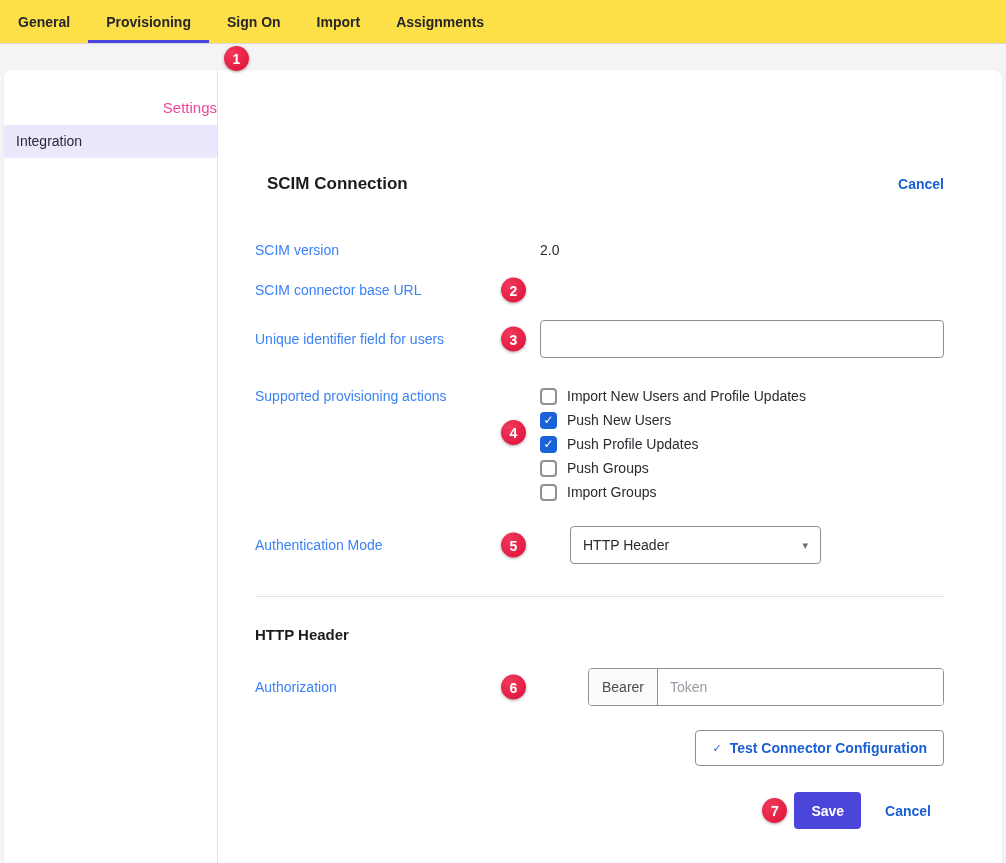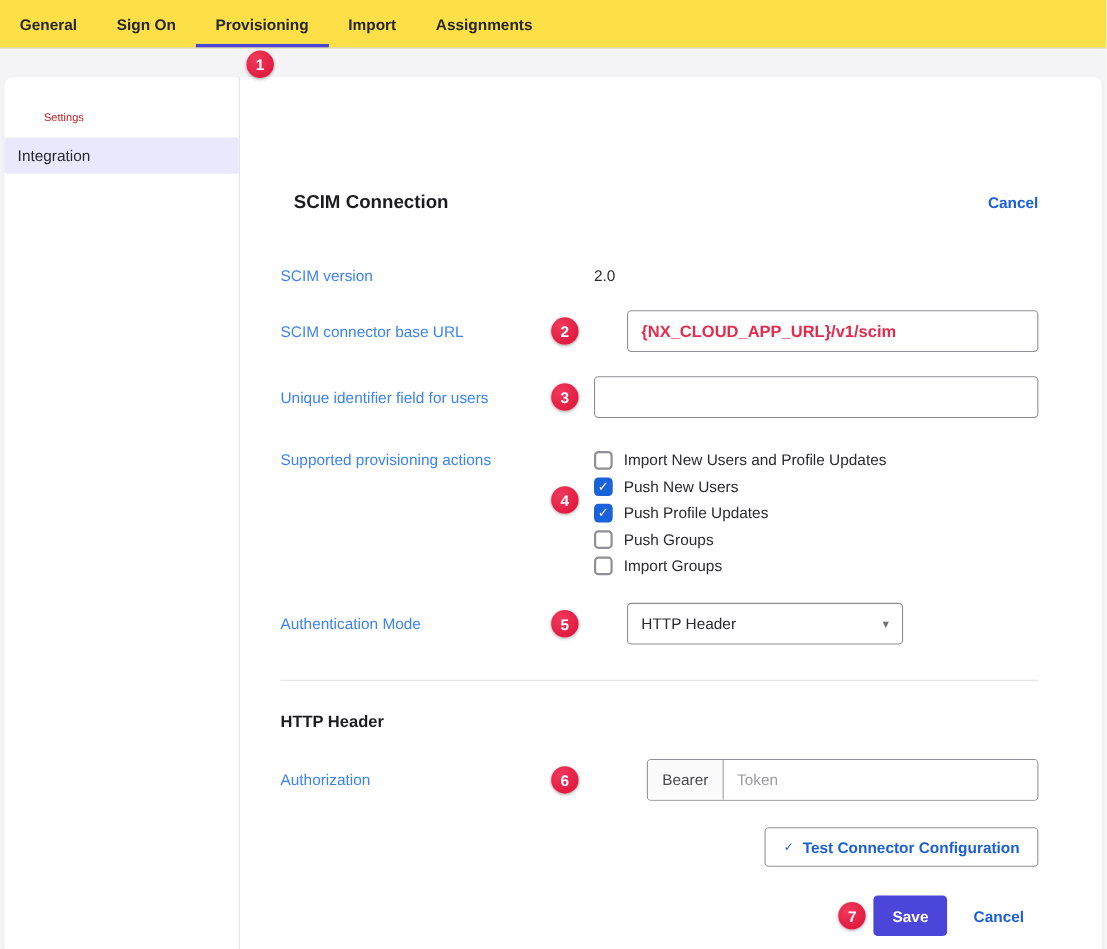--- a/index.html
+++ b/index.html
@@ -50,22 +50,22 @@
     display: flex;
   }
 
   
   .sidebar {
     width: 214px; flex-shrink: 0;
     border-right: 1px solid #e2e2e7;
     padding-top: 28px;
   }
   .sidebar-title {
-    margin: 0 0 7px 36px; font-size: 10px; font-weight: 500;
-    color: #b91c1c; line-height: 20px;
+    margin: 0 0 7px 36px; font-size: 15px; font-weight: 500;
+    color: #ec4899; line-height: 20px; text-align: right;
   }
   .sidebar-item {
     height: 33px; line-height: 33px;
     padding-left: 12px; font-size: 14px; color: #2a2a30;
     background: #e9e8fc; border-radius: 2px; cursor: pointer;
   }
 
   
   .content { flex: 1; padding: 0 58px 0 37px; position: relative; }
 
@@ -161,22 +161,22 @@
     font-size: 14px; font-weight: 700; font-family: inherit; cursor: pointer;
   }
   .row-save .link { margin-left: 24px; margin-right: 13px; }
 </style>
 </head>
 <body>
 
 <header class="tabbar">
   <nav class="tabs">
       <div class="tab">General</div>
+      <div class="tab active">Provisioning</div>
       <div class="tab">Sign On</div>
-      <div class="tab active">Provisioning</div>
       <div class="tab">Import</div>
       <div class="tab">Assignments</div>
     </nav>
 </header>
 
 <span class="badge badge-pos-1">1</span>
 
 <main class="card">
 
   <aside class="sidebar">
@@ -192,21 +192,20 @@
     </div>
 
     <div class="form-row row-version">
       <div class="form-label">SCIM version</div>
       <div class="static-value">2.0</div>
     </div>
 
     <div class="form-row row-baseurl">
       <div class="form-label">SCIM connector base URL</div>
       <span class="badge row-badge">2</span>
-      <input class="text-input red-value" type="text" value="{NX_CLOUD_APP_URL}/v1/scim" style="">
     </div>
 
     <div class="form-row row-uniqueid">
       <div class="form-label">Unique identifier field for users</div>
       <span class="badge row-badge">3</span>
       <input class="text-input" type="text" value="" style="">
     </div>
 
     <div class="form-row row-actions">
       <div class="form-label">Supported provisioning actions</div>

